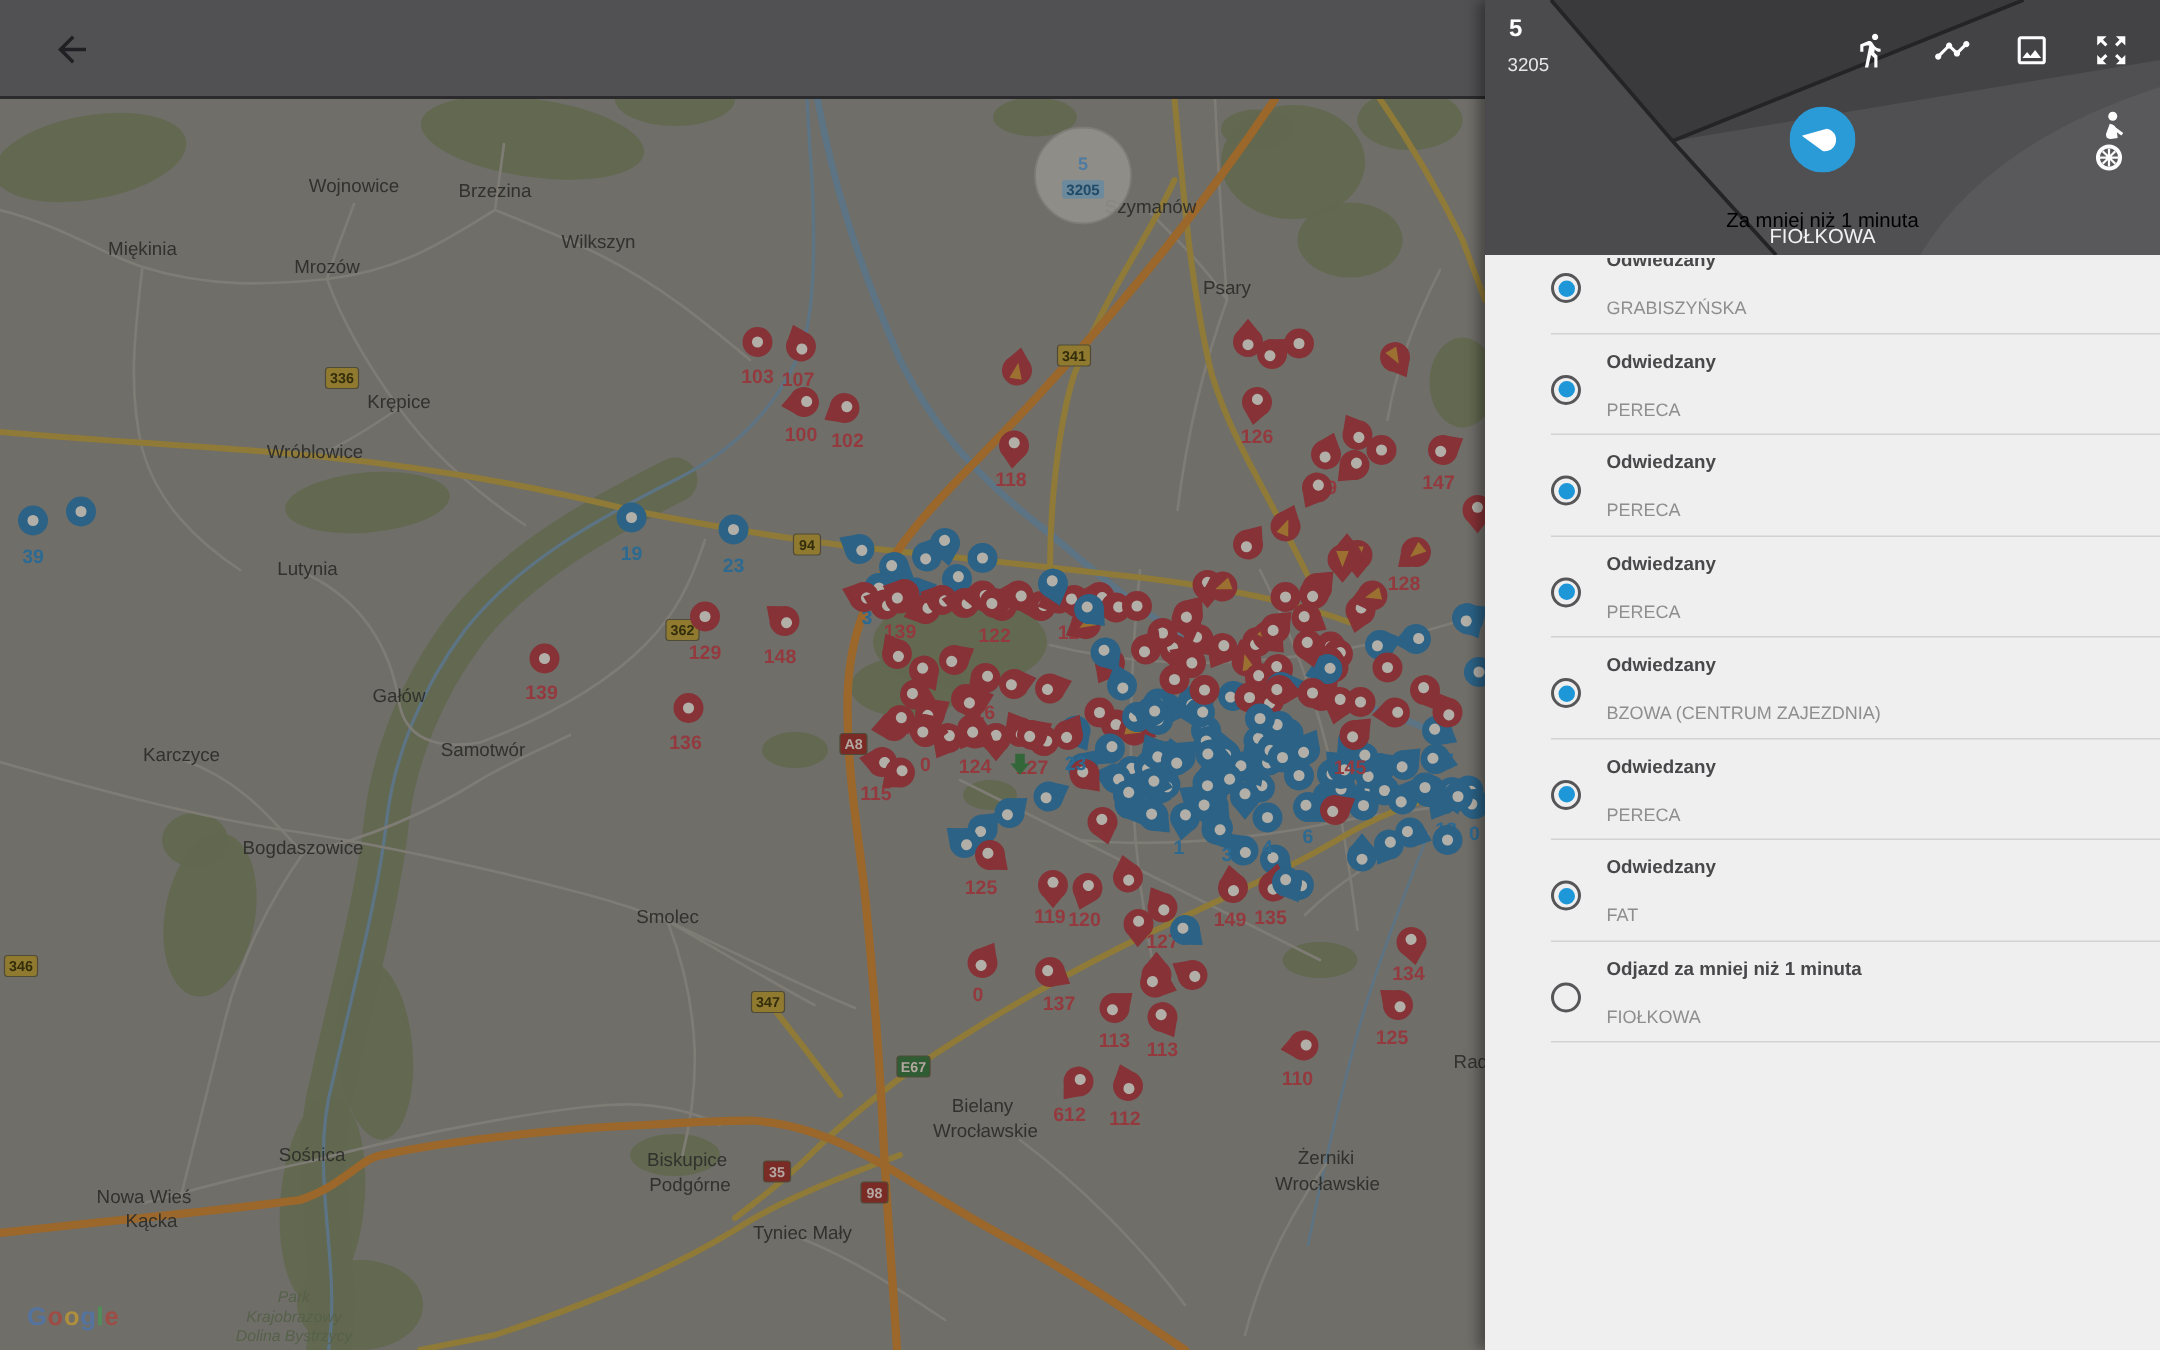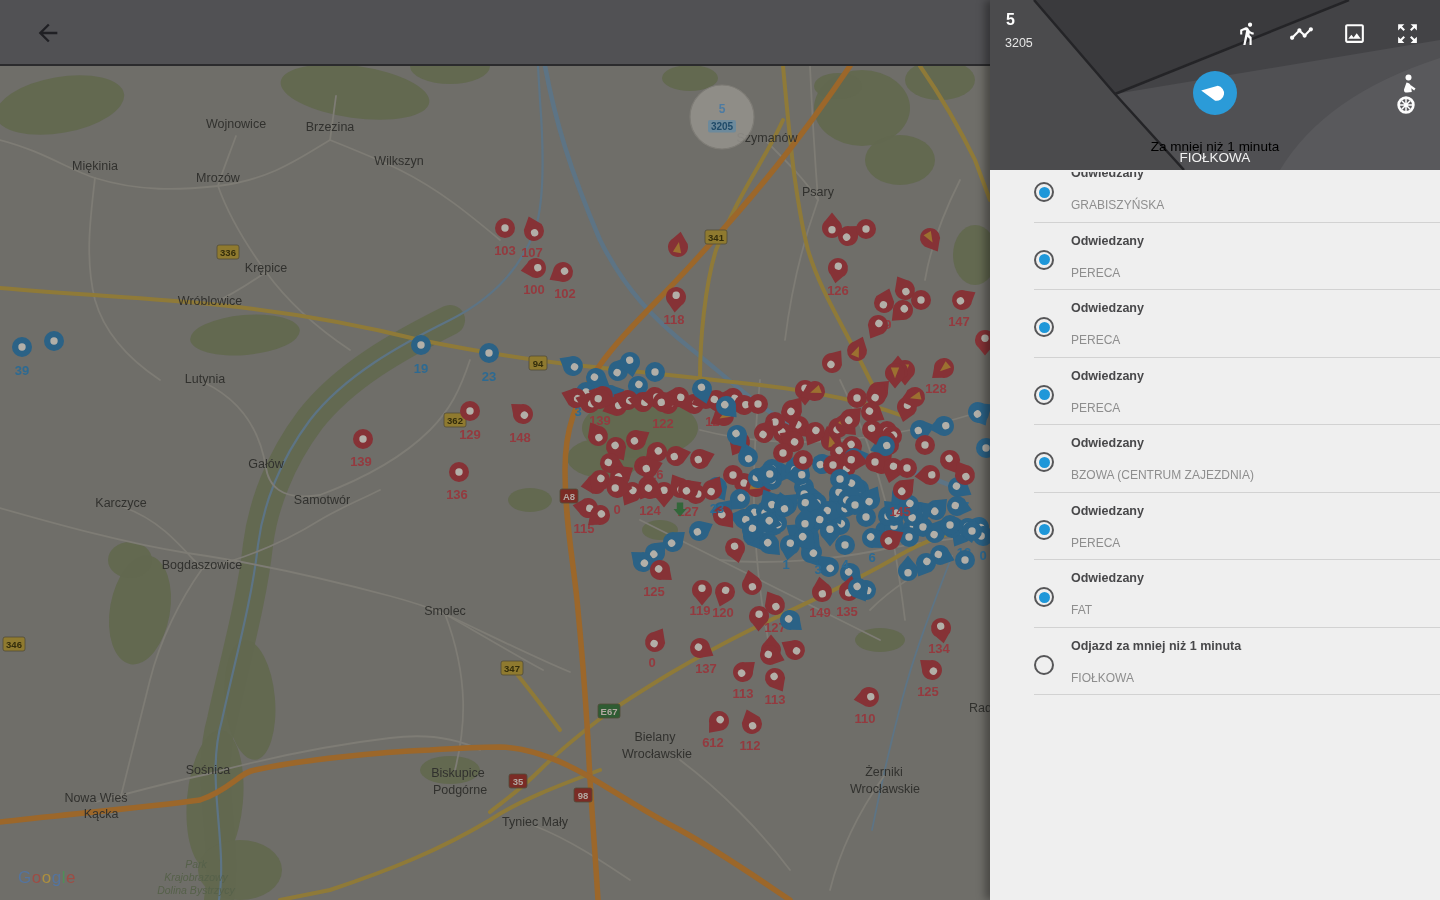--- a/index.html
+++ b/index.html
@@ -7,21 +7,21 @@
   body { font-family:"Liberation Sans", sans-serif; }
   #app { position:relative; width:1440px; height:900px; overflow:hidden; }
 
   
   #map-area { position:absolute; left:0; top:0; width:990px; height:900px; background:#6f6e69; }
   #map-svg { position:absolute; left:0; top:0; filter:blur(0.5px); }
   #toolbar { position:absolute; left:0; top:0; width:990px; height:66px; background:#515154; filter:blur(0.3px);
              border-bottom:2px solid #2b2b2d; }
   #back-btn { position:absolute; left:34px; top:19px; width:28px; height:28px; }
   #back-btn svg { fill:#202024; }
-  #google-logo { position:absolute; left:18px; bottom:12px; font-size:17px; font-weight:normal;
+  #google-logo { position:absolute; left:18px; bottom:12px; font-size:17px; font-weight:bold;
                  letter-spacing:0.5px; filter:blur(0.4px); }
 
   
   #panel { position:absolute; left:990px; top:0; width:450px; height:900px; background:#efefef;
            box-shadow:-5px 0 8px rgba(0,0,0,0.35); filter:blur(0.25px); }
   #panel-header { position:absolute; left:0; top:0; width:450px; height:170px; overflow:hidden; }
   #header-bg { position:absolute; left:0; top:0; }
   #header-title { position:absolute; left:16px; top:11px; color:#fff; font-size:16px; font-weight:bold; }
   #header-subtitle { position:absolute; left:15px; top:36px; color:#e6e6e6; font-size:12.5px; }
   #header-actions { position:absolute; right:20px; top:21px; display:flex; gap:28px; }

